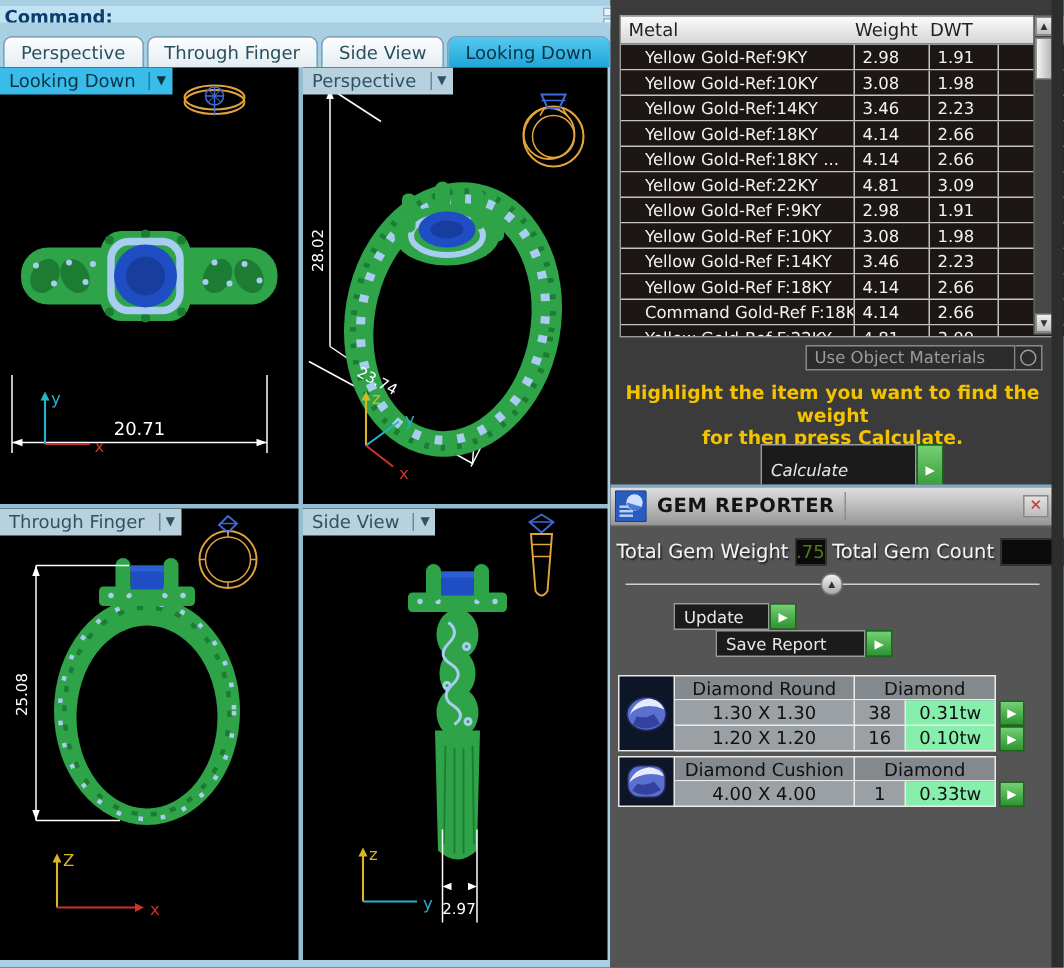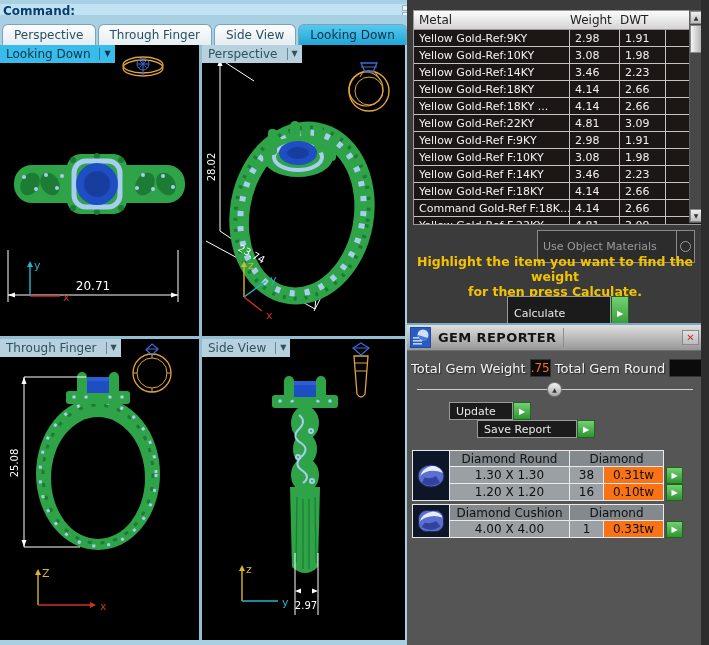--- a/index.html
+++ b/index.html
@@ -44,51 +44,51 @@
   .metal-table{position:absolute;left:6px;top:10px;width:308px;border:1px solid #9a9a9a;box-sizing:border-box;background:#141010;}
   .mt-head{display:flex;height:18px;background:linear-gradient(#fcfcfc,#d4d4d4);color:#222;font-size:12px;align-items:center;border-bottom:1px solid #9a9a9a;}
   .mt-head>div{box-sizing:border-box;}
   .mt-cn{width:156px;padding-left:5px;}
   .mt-cg{width:50px;}
   .mt-cd{width:46px;}
   .mt-cx{flex:1;}
   .mt-body{height:194px;overflow:hidden;}
   .mt-row{display:flex;height:16px;border-bottom:1px solid #c4c4c4;font-size:11px;color:#f2f2f2;background:#1c1615;}
   .mt-row>div{box-sizing:border-box;border-right:1px solid #c4c4c4;display:flex;align-items:center;overflow:hidden;white-space:nowrap;}
-  .mt-row .mt-cn{padding-left:5px;}
+  .mt-row .mt-cn{padding-left:16px;}
   .mt-row .mt-cg,.mt-row .mt-cd{padding-left:5px;}
   .mt-row .mt-cx{border-right:none;}
 
   .mt-scroll{position:absolute;left:282px;top:10px;width:14px;height:213px;background:#484848;border:1px solid #5d5d5d;box-sizing:border-box;}
   .mt-arrow{position:absolute;left:0;width:12px;height:13px;background:linear-gradient(#f0f0f0,#bdbdbd);border:1px solid #8a8a8a;box-sizing:border-box;color:#333;font-size:6px;line-height:5px;display:flex;align-items:center;justify-content:center;}
   .mt-arrow.up{top:0;}
   .mt-arrow.down{bottom:0;}
   .mt-thumb{position:absolute;left:0;top:14px;width:12px;height:28px;background:linear-gradient(90deg,#f5f5f5,#b5b5b5);border:1px solid #868686;box-sizing:border-box;}
 
-  .uom{position:absolute;right:14px;top:230px;display:flex;height:33px;}
+  .uom{position:absolute;right:14px;top:230px;display:flex;height:17px;}
   .uom-box{width:140px;background:#2c2c2c;border:1px solid #8a8a8a;color:#9b9b9b;font-size:11px;display:flex;align-items:center;padding-left:5px;box-sizing:border-box;white-space:nowrap;}
   .uom-radio{width:18px;border:1px solid #8a8a8a;border-left:none;background:#2c2c2c;display:flex;align-items:center;justify-content:center;box-sizing:border-box;}
   .uom-radio .circ{width:9px;height:9px;border:1px solid #9b9b9b;border-radius:50%;}
 
   .instruction{position:absolute;left:0;top:254px;width:296px;text-align:center;color:#f3c300;font-weight:bold;font-size:12.5px;line-height:15px;}
 
   .dark-btn-box{background:#1b1b1b;border:1px solid #9a9a9a;color:#e8e8e8;font-size:11px;display:flex;align-items:center;padding-left:6px;box-sizing:border-box;white-space:nowrap;}
   .green-btn{width:18px;background:linear-gradient(#74d074,#2e9330);border:1px solid #1c671c;color:#fff;font-size:8px;display:flex;align-items:center;justify-content:center;box-sizing:border-box;cursor:default;}
-  .calc{position:absolute;left:100px;top:296px;display:flex;height:34px;}
+  .calc{position:absolute;left:100px;top:296px;display:flex;height:34px;font-style:italic;}
   .calc .dark-btn-box{width:104px;}
 
   .gem-panel{position:absolute;left:0;top:323px;width:296px;height:322px;background:#555555;border-top:2px solid #7fa8c0;box-sizing:border-box;}
   .gem-title{height:25px;background:linear-gradient(#dfdfdf,#979797);display:flex;align-items:center;border-bottom:1px solid #6e6e6e;}
   .gem-title-icon{width:21px;height:21px;margin:0 7px 0 3px;flex:none;}
   .gem-title-text{font-weight:bold;font-size:13px;color:#141414;letter-spacing:.4px;white-space:nowrap;}
   .gem-title-spacer{flex:1;align-self:stretch;margin:3px 7px;border-left:1px solid #8d8d8d;}
   .gem-close{width:17px;height:15px;margin-right:4px;background:linear-gradient(#e2e2e2,#bcbcbc);border:1px solid #8a8a8a;color:#c23030;font-size:10px;font-weight:bold;display:flex;align-items:center;justify-content:center;box-sizing:border-box;flex:none;}
 
   .gem-totals{display:flex;align-items:center;margin-top:8px;padding:0 4px;font-size:13px;color:#f4f4f4;text-shadow:1px 1px 1px #262626;white-space:nowrap;}
-  .val-box{background:#0b0b0b;border:1px solid #333;color:#f97316;font-size:12px;text-align:center;height:16px;line-height:16px;margin-left:4px;text-shadow:none;box-sizing:content-box;}
+  .val-box{background:#0b0b0b;border:1px solid #333;color:#4d7c0f;font-size:12px;text-align:center;height:16px;line-height:16px;margin-left:4px;text-shadow:none;box-sizing:content-box;}
   .val-box.w{width:28px;}
   .val-box.c{width:32px;padding-left:44px;}
   .gt-spacer{flex:1;min-width:4px;}
 
   .gem-expander{position:relative;height:15px;margin-top:5px;}
   .gem-expander .line{position:absolute;left:10px;right:10px;top:7px;height:1px;background:#cfcfcf;}
   .exp-circle{position:absolute;left:50%;margin-left:-8px;top:0;width:15px;height:15px;border-radius:50%;
               background:linear-gradient(#f2f2f2,#a8a8a8);border:1px solid #777;box-sizing:border-box;
               color:#333;font-size:6px;line-height:5px;display:flex;align-items:center;justify-content:center;}
 
@@ -103,21 +103,21 @@
   .gem-icon-cell{width:38px;background:#0d1626;border:1px solid #e8e8e8;display:flex;align-items:center;justify-content:center;box-sizing:border-box;flex:none;}
   .gem-rows{display:flex;flex-direction:column;}
   .g-row{display:flex;height:17px;}
   .g-cell{border:1px solid #ebebeb;border-left:none;box-sizing:border-box;font-size:12px;color:#101010;
           display:flex;align-items:center;justify-content:center;white-space:nowrap;}
   .g-row + .g-row .g-cell{border-top:none;}
   .gc-shape{width:120px;background:#84898d;}
   .gc-mat{width:94px;background:#84898d;}
   .gc-size{width:120px;background:#9aa0a4;}
   .gc-count{width:34px;background:#9aa0a4;}
-  .gc-tw{width:60px;background:#f97316;}
+  .gc-tw{width:60px;background:#86efac;}
   .g-row .green-btn{width:17px;height:17px;margin-left:2px;}
 </style>
 </head>
 <body>
 
 <div class="left-area">
 
   <div class="command-bar">
     <span class="command-label">Command:</span>
     <div class="cmd-scroll">
@@ -496,21 +496,21 @@
       </svg>
       <span class="gem-title-text">GEM REPORTER</span>
       <div class="gem-title-spacer"></div>
       <div class="gem-close">✕</div>
     </div>
 
     <div class="gem-totals">
       <span>Total Gem Weight</span>
       <span class="val-box w">.75</span>
       <span class="gt-spacer"></span>
-      <span>Total Gem Round</span>
+      <span>Total Gem Count</span>
       <span class="val-box c">55</span>
     </div>
 
     <div class="gem-expander">
       <div class="line"></div>
       <div class="exp-circle">▲</div>
     </div>
 
     <div class="gem-buttons">
       <div class="btn btn-update">

